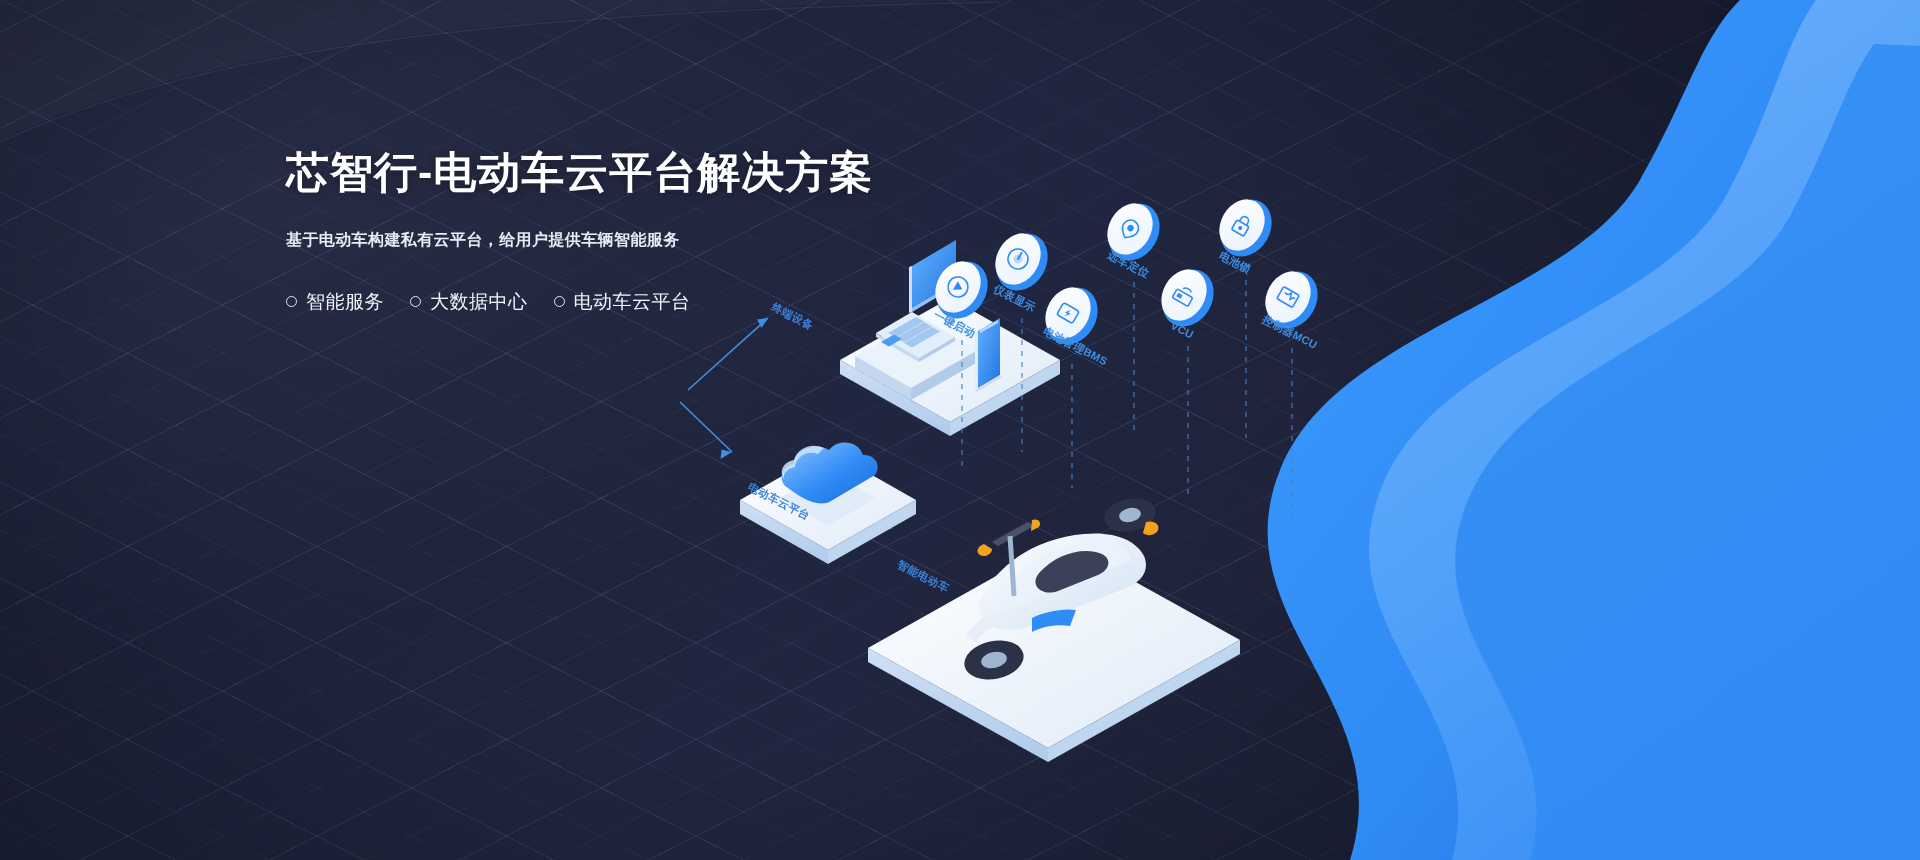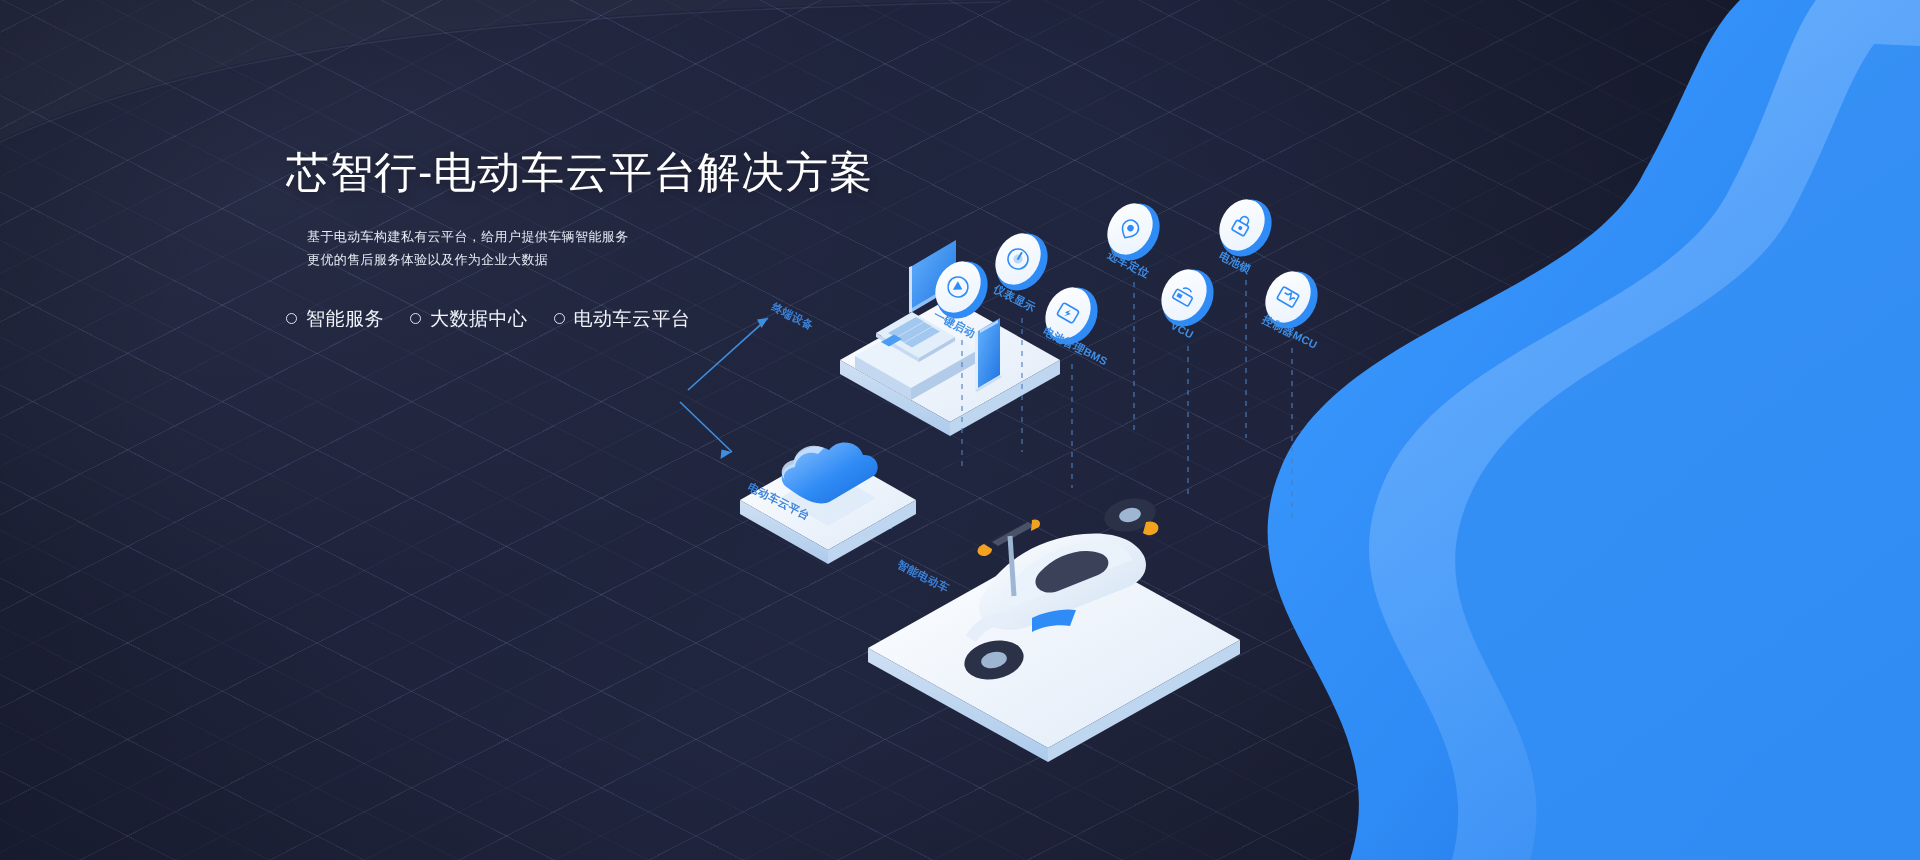--- a/index.html
+++ b/index.html
@@ -43,29 +43,29 @@
   
   .wave { position:absolute; right:0; top:0; width:820px; height:860px; }
   .wave svg { display:block; }
 
   
   .arc { position:absolute; left:0; top:0; width:1000px; height:260px; overflow:hidden; pointer-events:none;}
 
   
   .textblock { position:absolute; left:286px; top:148px; width:700px; z-index:6; }
   .title {
-    font-size:43px; font-weight:normal; color:#ffffff;
+    font-size:43px; font-weight:bold; color:#ffffff;
     letter-spacing:1px; line-height:1.12;
     white-space:nowrap;
     text-shadow:0 2px 10px rgba(0,0,0,.35);
   }
   .subtitle {
     margin-top:30px;
-    font-size:13px; color:#e6ebf5; line-height:1.72;
-    letter-spacing:.4px; font-weight:400;margin-left:21px;
+    font-size:16px; color:#e6ebf5; line-height:1.72;
+    letter-spacing:.4px; font-weight:700;
   }
   .subtitle div { white-space:nowrap; }
   .tags {
     margin-top:35px; display:flex; align-items:center; gap:26px;
     font-size:19px; color:#f1f4fa; letter-spacing:.5px;
   }
   .tag { display:flex; align-items:center; gap:9px; white-space:nowrap; }
   .ring {
     width:11px; height:11px; border:1.7px solid #dfe6f2; border-radius:50%;
     display:inline-block; flex:0 0 auto;
@@ -114,21 +114,20 @@
       <path d="M820,0 L820,860 L250,860 C 300,700 120,620 180,470 C 235,330 470,300 540,180 C 590,92 600,40 640,0 Z" fill="url(#wv1)"></path>
       <path d="M820,0 L820,860 L352,860 C 392,706 222,632 282,486 C 338,348 560,314 626,196 C 672,112 684,44 716,0 Z" fill="url(#wv2)" opacity=".55"></path>
       <path d="M820,46 L820,860 L430,860 C 470,712 310,640 368,500 C 424,364 626,332 690,216 C 732,138 744,86 774,44 Z" fill="#2f8cf3" opacity=".85"></path>
     </svg>
   </div>
 
   <div class="textblock">
     <div class="title">芯智行-电动车云平台解决方案</div>
     <div class="subtitle">
       <div>基于电动车构建私有云平台，给用户提供车辆智能服务</div>
-      <div>更优的售后服务体验以及作为企业大数据</div>
     </div>
     <div class="tags">
       <div class="tag">
         <span class="ring"></span>
         <span>智能服务</span>
       </div>
       <div class="tag">
         <span class="ring"></span>
         <span>大数据中心</span>
       </div>

